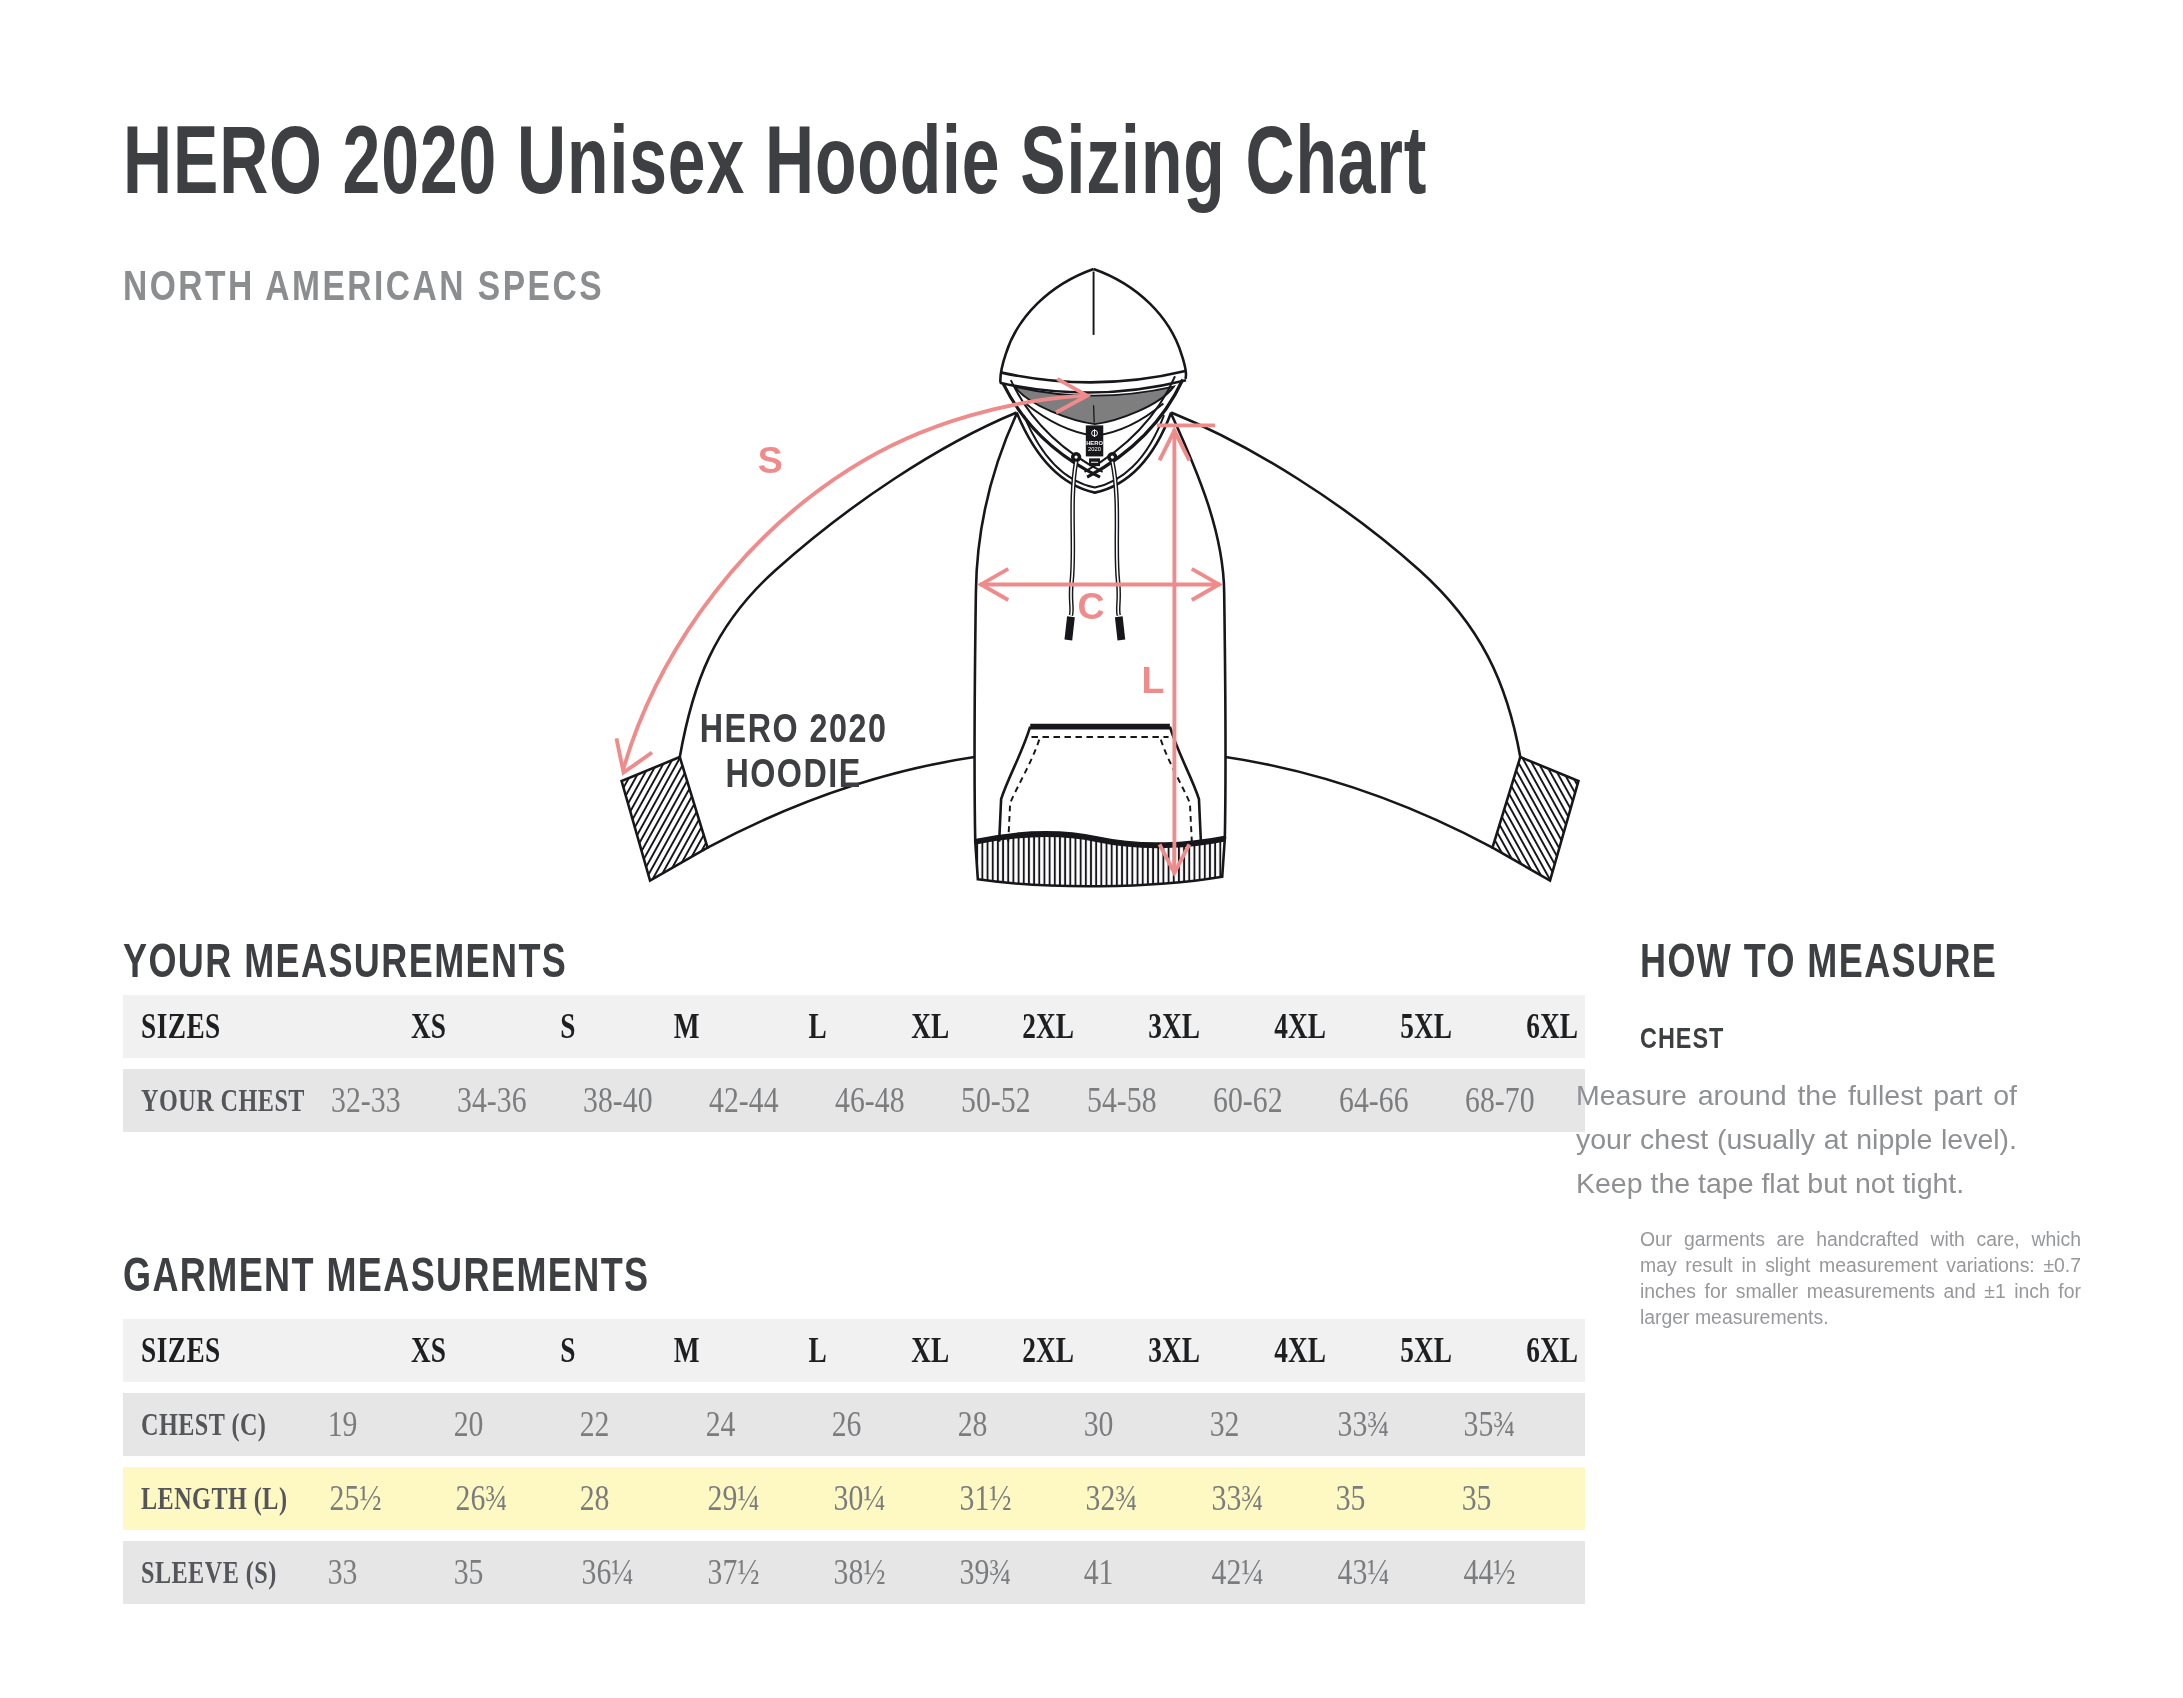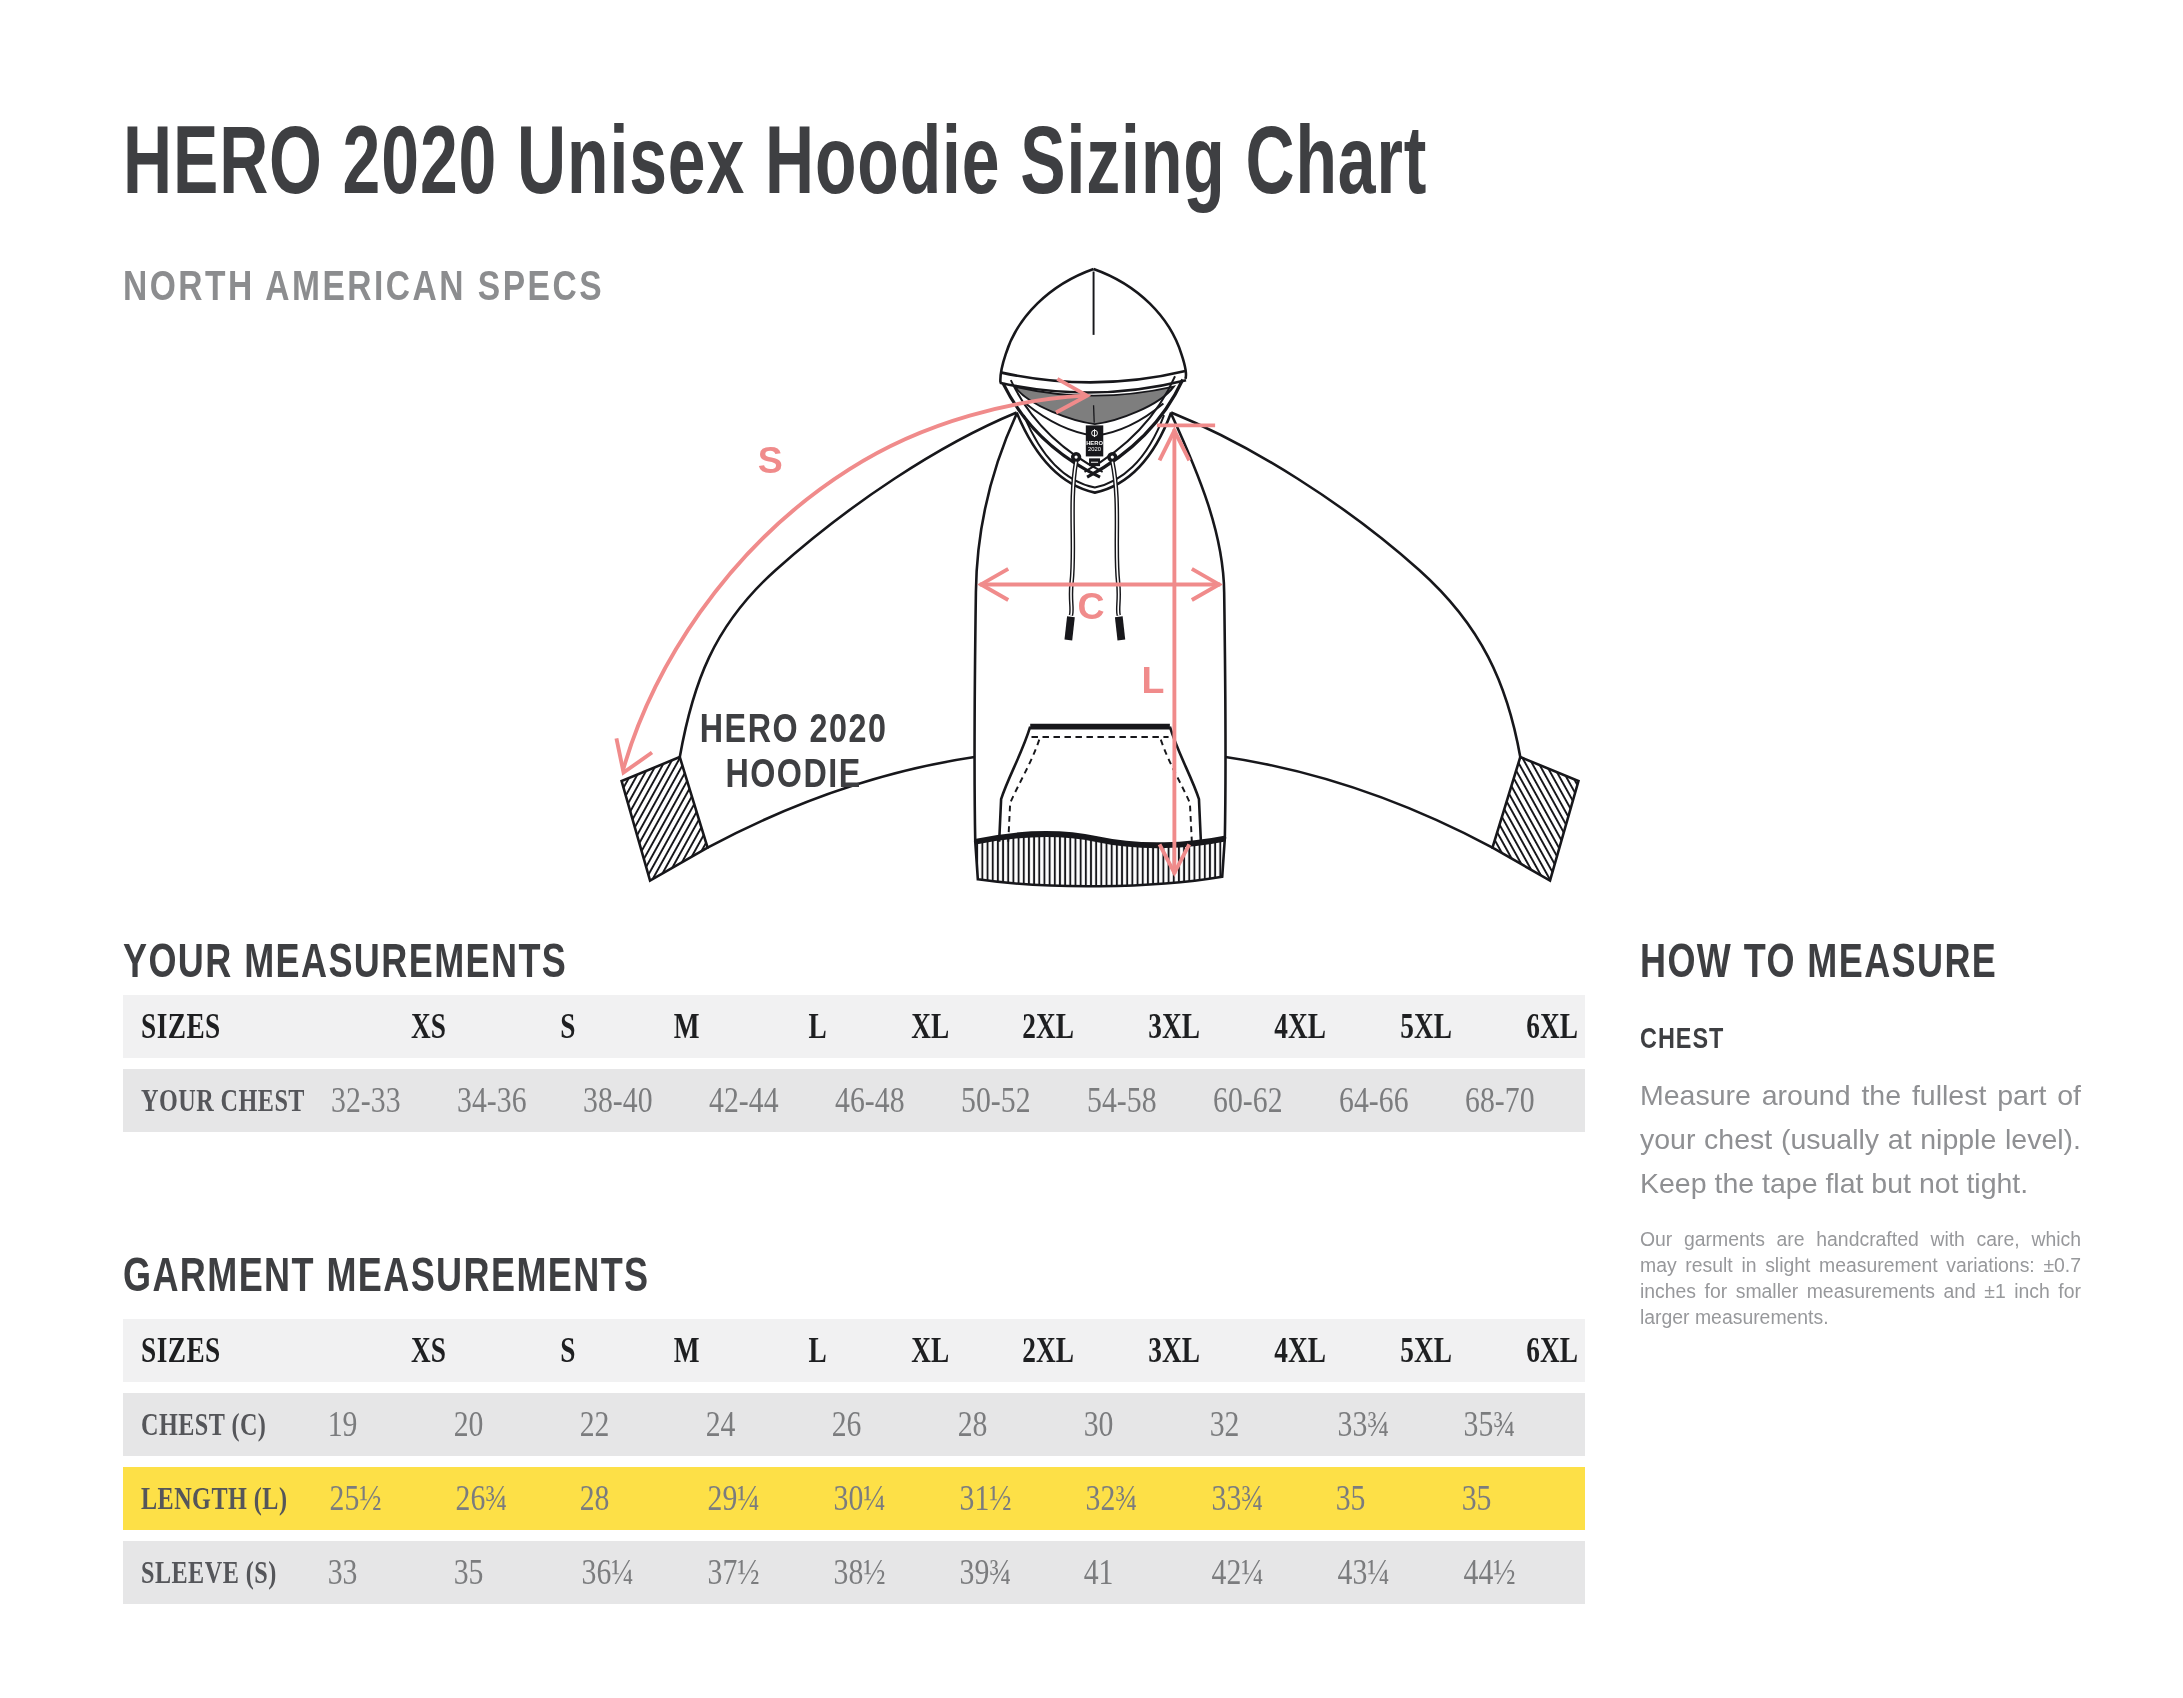--- a/index.html
+++ b/index.html
@@ -20,38 +20,38 @@
   }
   .sec-head{
     font-size:48px;font-weight:bold;letter-spacing:1.9px;color:#3e3f42;
     transform:scaleX(0.75);transform-origin:left center;white-space:nowrap;
   }
   .sub-head{
     font-size:30px;font-weight:bold;letter-spacing:1.3px;color:#3e3f42;
     transform:scaleX(0.78);transform-origin:left center;white-space:nowrap;
   }
   .measure-copy{
-    left:1640px;top:1073px;width:441px;font-size:28.5px;line-height:44px;
+    left:1576px;top:1073px;width:441px;font-size:28.5px;line-height:44px;
     color:#8f9093;text-align:justify;
   }
   .notes{left:1640px;top:1226px;width:441px}
   .notes p{
     margin:0 0 19.4px 0;font-size:19.4px;line-height:26px;color:#97989b;text-align:justify;
   }
 
   .mtable{
     border-collapse:separate;border-spacing:0 11.6px;table-layout:fixed;
     width:1228px;margin-top:-11.6px;font-family:Liberation Serif, serif;
   }
   .mtable td,.mtable th{padding:0;height:63px;vertical-align:middle}
   .mtable col.c-label{width:202px}
   .mtable col.c-size{width:126px}
   tr.r-hdr{background:#f1f1f2}
   tr.r-dark{background:#e6e6e7}
-  tr.r-light{background:#fde047}
+  tr.r-light{background:#fef9c3}
   th.label-cell,td.label-cell{text-align:left;padding-left:18px}
   .hd-label{font-size:35px;font-weight:bold;color:#1e1f21;letter-spacing:0.6px}
   .size-cell{text-align:right}
   .size-cell .s{font-size:35px;font-weight:bold;color:#1e1f21;transform:scaleX(0.78);transform-origin:center center;display:inline-block;white-space:nowrap}
   .row-label{font-size:31px;font-weight:bold;color:#55565a;letter-spacing:0.6px}
   .val-cell{text-align:left}
   .val-cell .v{font-size:35px;font-weight:normal;color:#7b7c7e;transform:scaleX(0.85);transform-origin:center center;display:inline-block;white-space:nowrap}
 
   .hoodie-fig{left:602px;top:256px;width:1009px;height:653px}
   svg text{font-family:"Liberation Sans", sans-serif}

